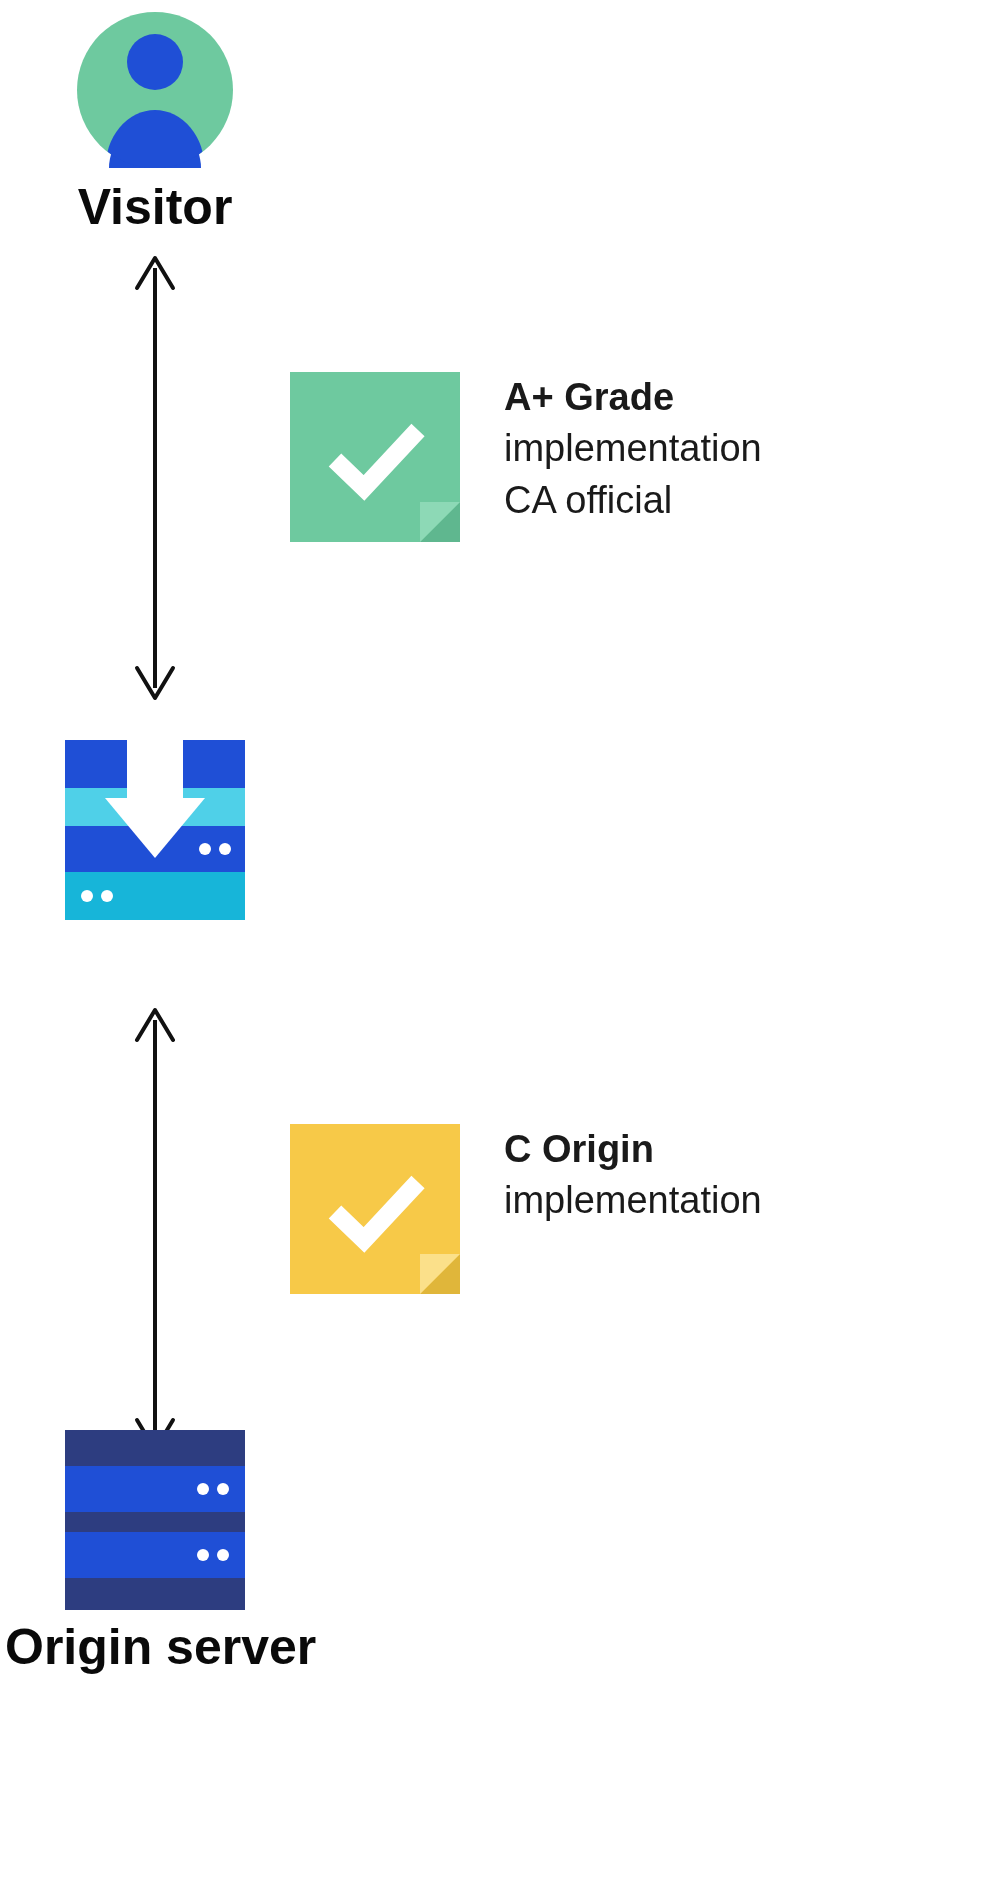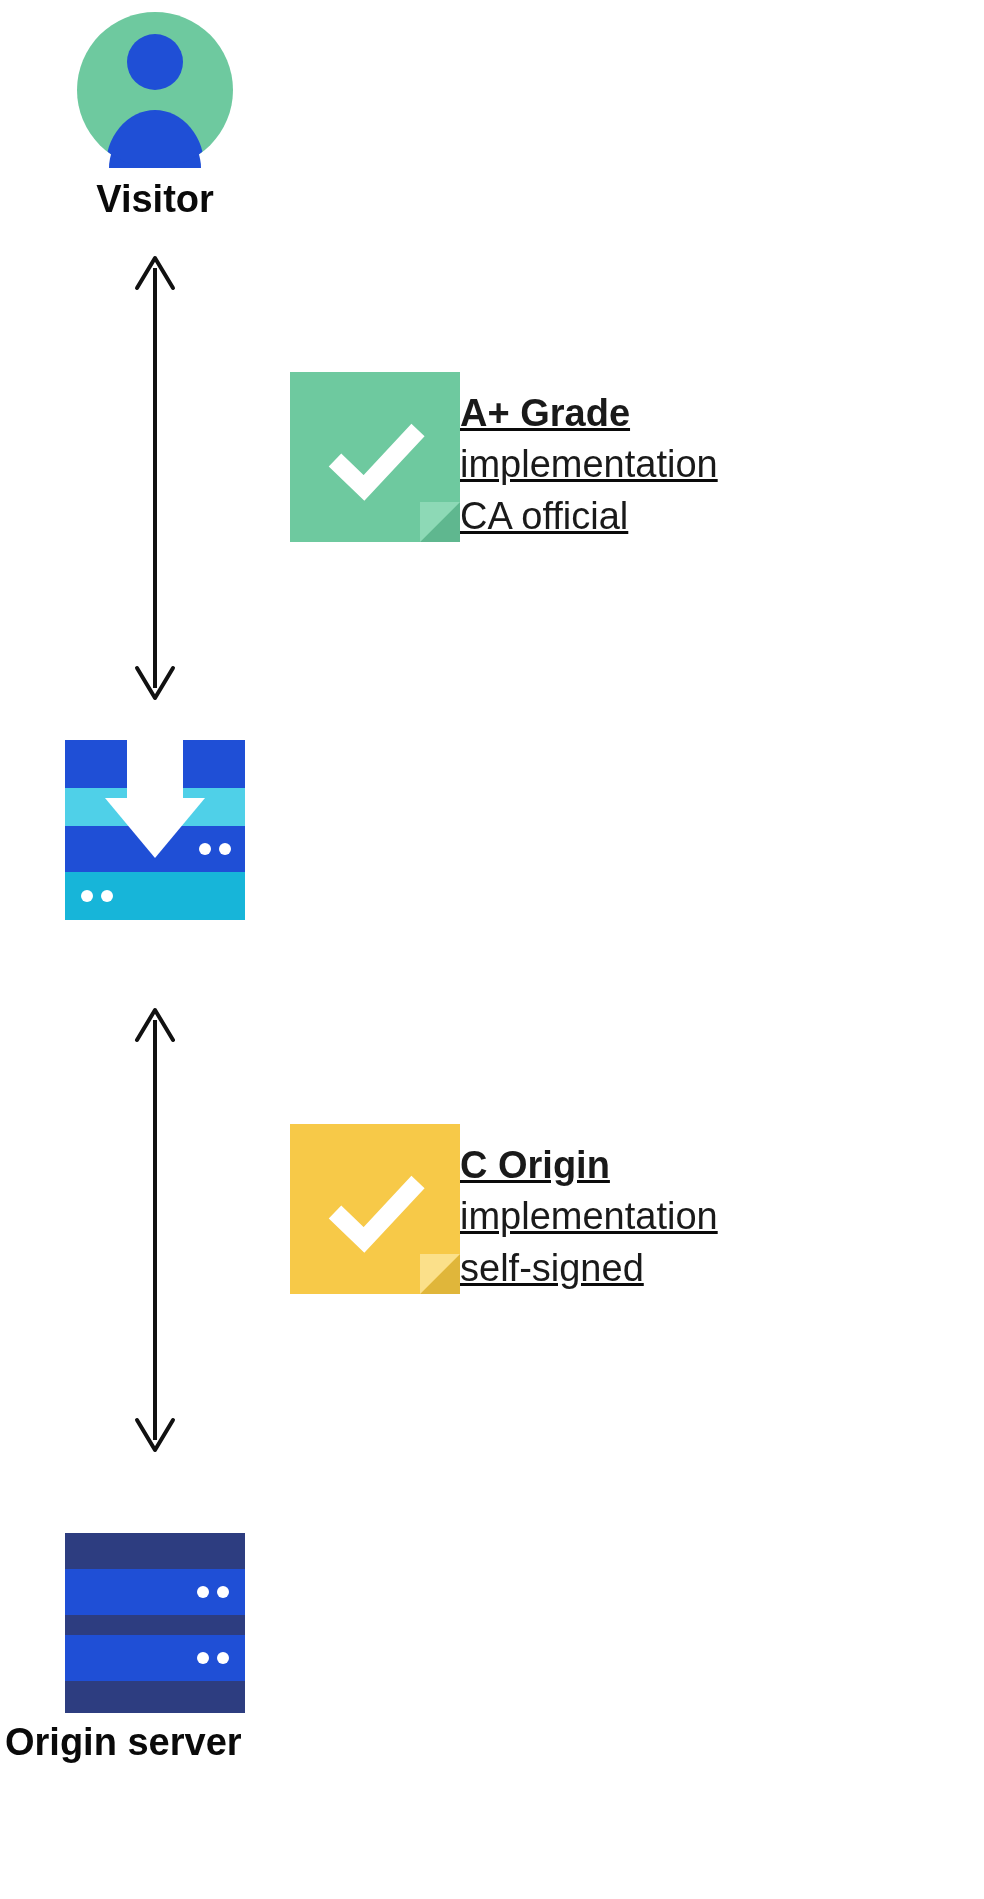--- a/index.html
+++ b/index.html
@@ -13,30 +13,30 @@
     position: relative;
     width: 984px;
     height: 1899px;
   }
   .node {
     position: absolute;
     text-align: center;
   }
   .node-label {
     font-weight: 700;
-    font-size: 38px;
+    font-size: 50px;
     color: #0a0a0a;
     margin-top: 8px;
     white-space: nowrap;
   }
   .badge-block {
     position: absolute;
     display: flex;
-    align-items: flex-end;
-    text-decoration: underline;
+    align-items: flex-start;
+    gap: 44px;
   }
   .badge-text {
     font-size: 38px;
     line-height: 1.35;
     color: #1a1a1a;
   }
   .badge-text .title {
     font-weight: 700;
     display: block;
   }
@@ -124,25 +124,24 @@
   <div class="badge-block" style="left:290px; top:1124px;">
     <svg width="170" height="170" viewBox="0 0 170 170">
       <rect x="0" y="0" width="170" height="170" fill="#f7c948"></rect>
       <polygon points="130,170 170,170 170,130" fill="#e0b63a"></polygon>
       <polygon points="130,170 170,130 130,130" fill="#fbe08a"></polygon>
       <polyline points="45,88 74,116 128,58" fill="none" stroke="#ffffff" stroke-width="18" stroke-linecap="butt" stroke-linejoin="miter"></polyline>
     </svg>
     <div class="badge-text">
       <span class="title">C Origin</span>
       <span class="line">implementation</span>
-      <span class="line">self-signed</span>
     </div>
   </div>
 
-  <div class="node" style="left:65px; top:1533px; width:180px;">
+  <div class="node" style="left:65px; top:1430px; width:180px;">
     <svg width="180" height="180" viewBox="0 0 180 180">
       <rect x="0" y="0" width="180" height="36" fill="#2d3d80"></rect>
       <rect x="0" y="36" width="180" height="46" fill="#1f4fd6"></rect>
       <circle cx="138" cy="59" r="6" fill="#ffffff"></circle>
       <circle cx="158" cy="59" r="6" fill="#ffffff"></circle>
       <rect x="0" y="82" width="180" height="20" fill="#2d3d80"></rect>
       <rect x="0" y="102" width="180" height="46" fill="#1f4fd6"></rect>
       <circle cx="138" cy="125" r="6" fill="#ffffff"></circle>
       <circle cx="158" cy="125" r="6" fill="#ffffff"></circle>
       <rect x="0" y="148" width="180" height="32" fill="#2d3d80"></rect>

